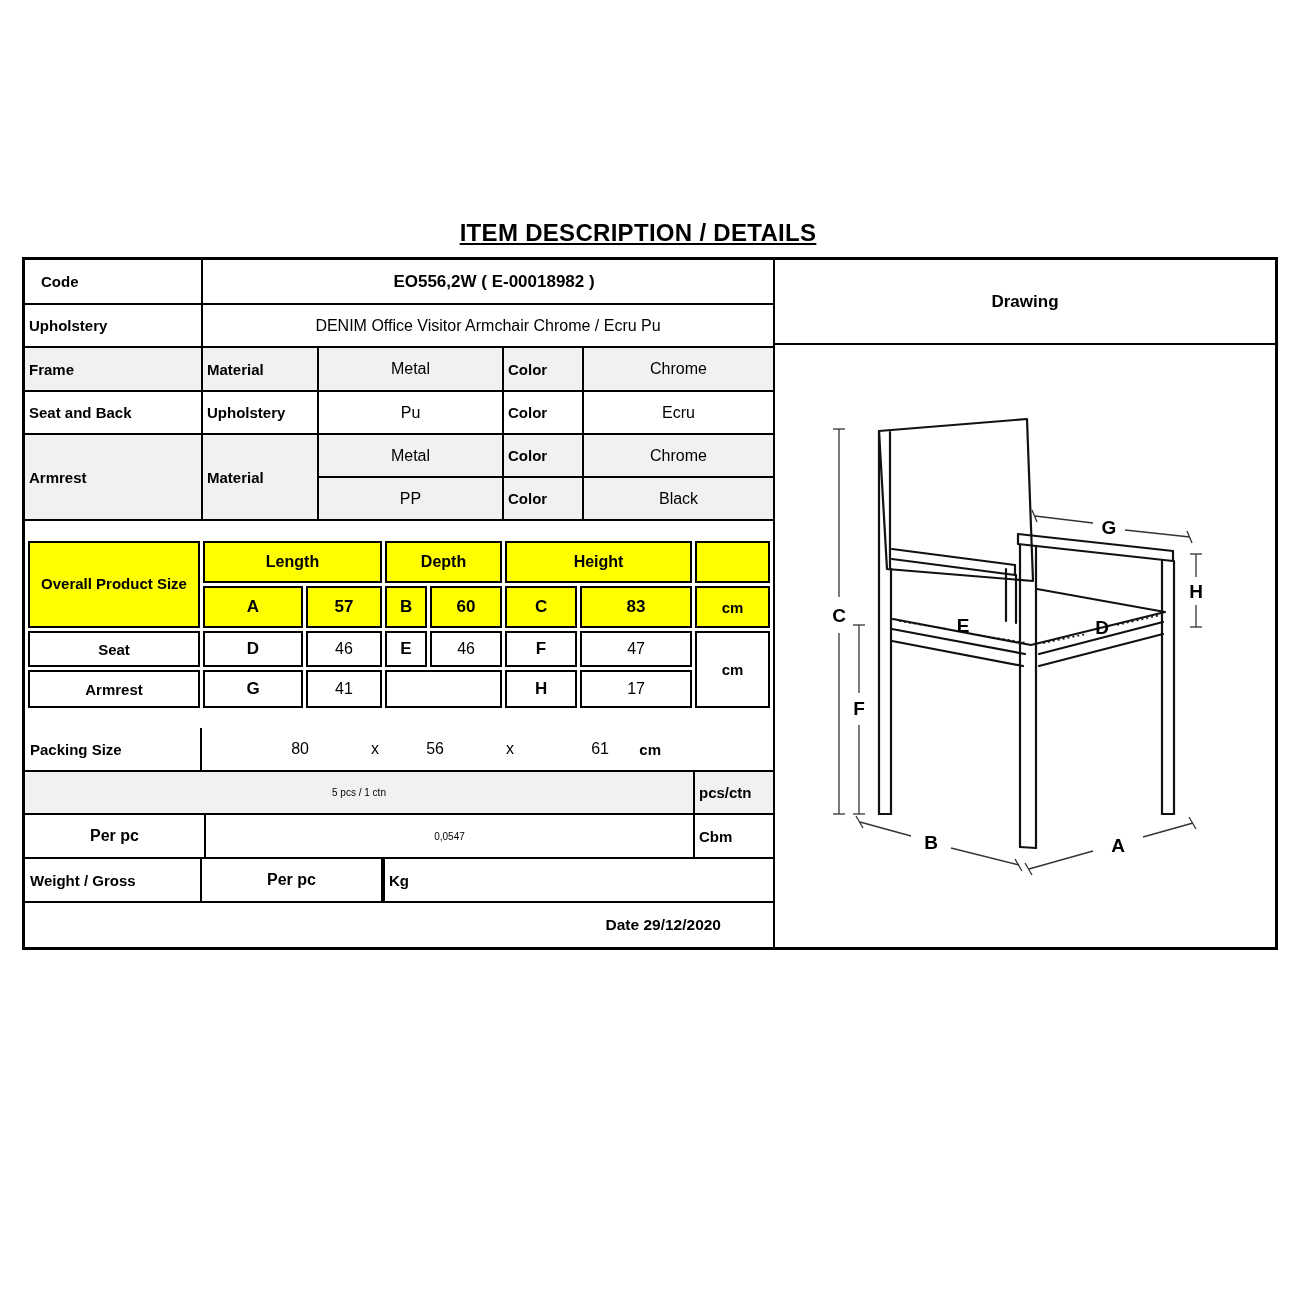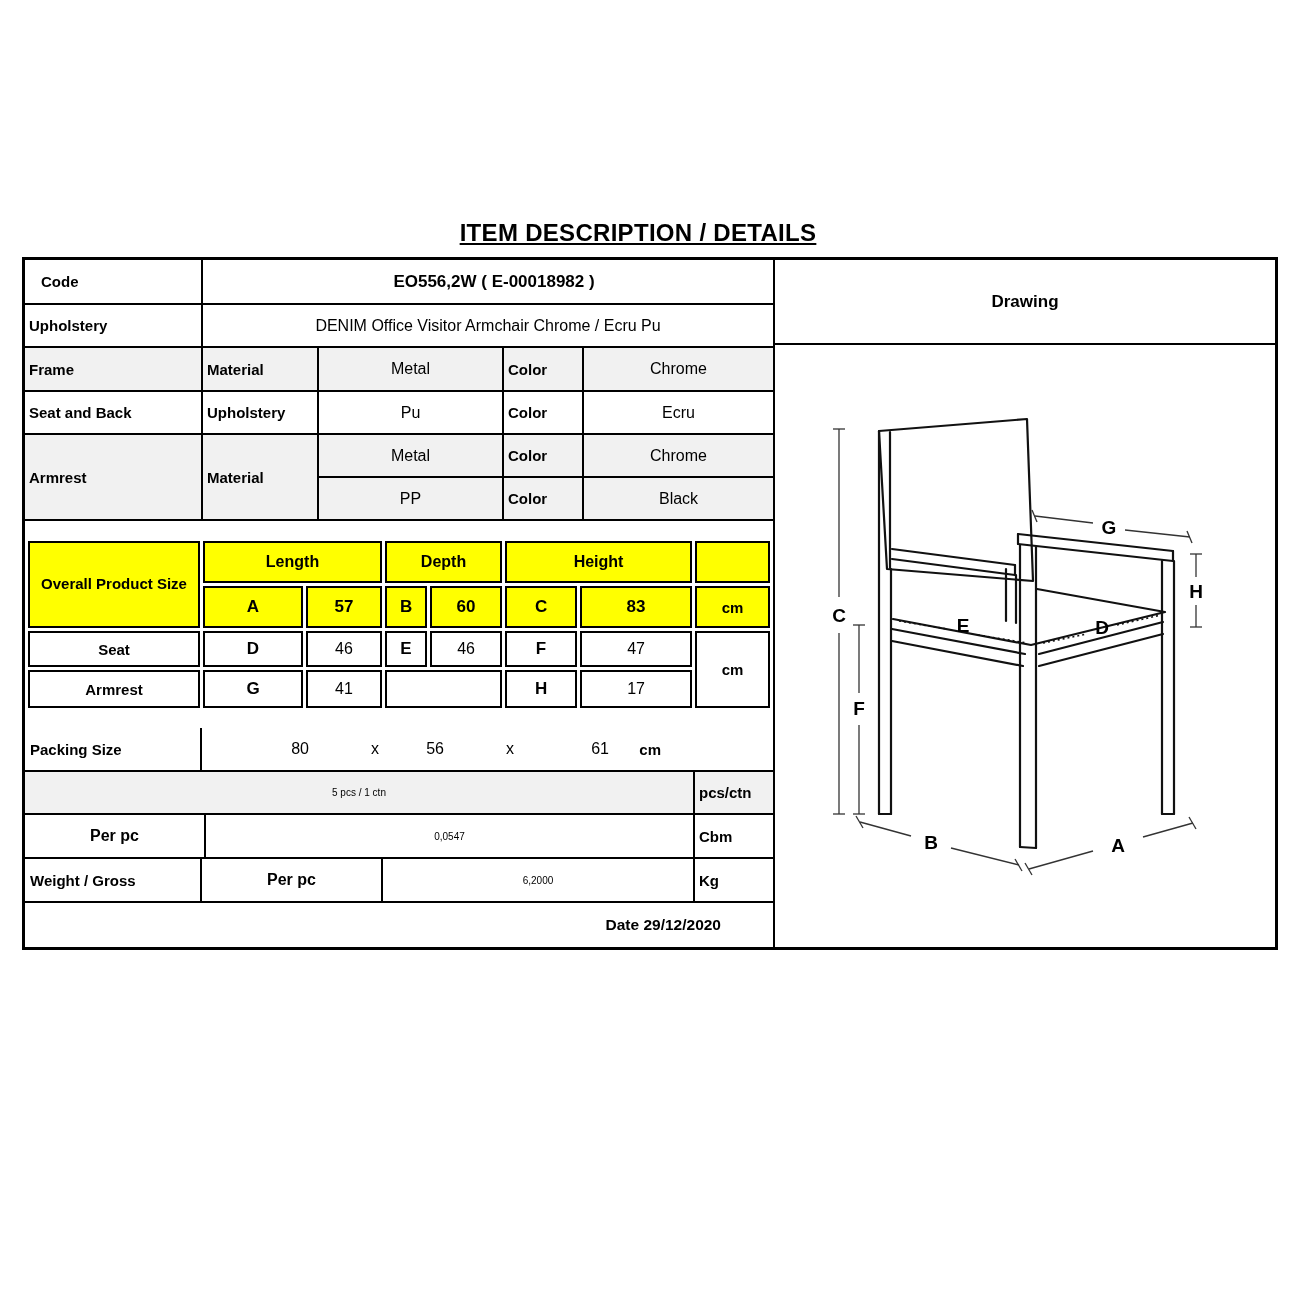--- a/index.html
+++ b/index.html
@@ -197,21 +197,20 @@
 
       <div class="prow" style="height:44px">
         <div class="pper">Per pc</div>
         <div class="pval">0,0547</div>
         <div class="punit">Cbm</div>
       </div>
 
       <div class="prow" style="height:44px">
         <div class="plabel">Weight / Gross</div>
         <div class="pper">Per pc</div>
-        <div class="pval">6,2000</div>
         <div class="punit">Kg</div>
       </div>
 
       <div class="daterow" style="height:44px">
         <span>Date 29/12/2020</span>
       </div>
 
     </div>
 
     <div class="right-col">

